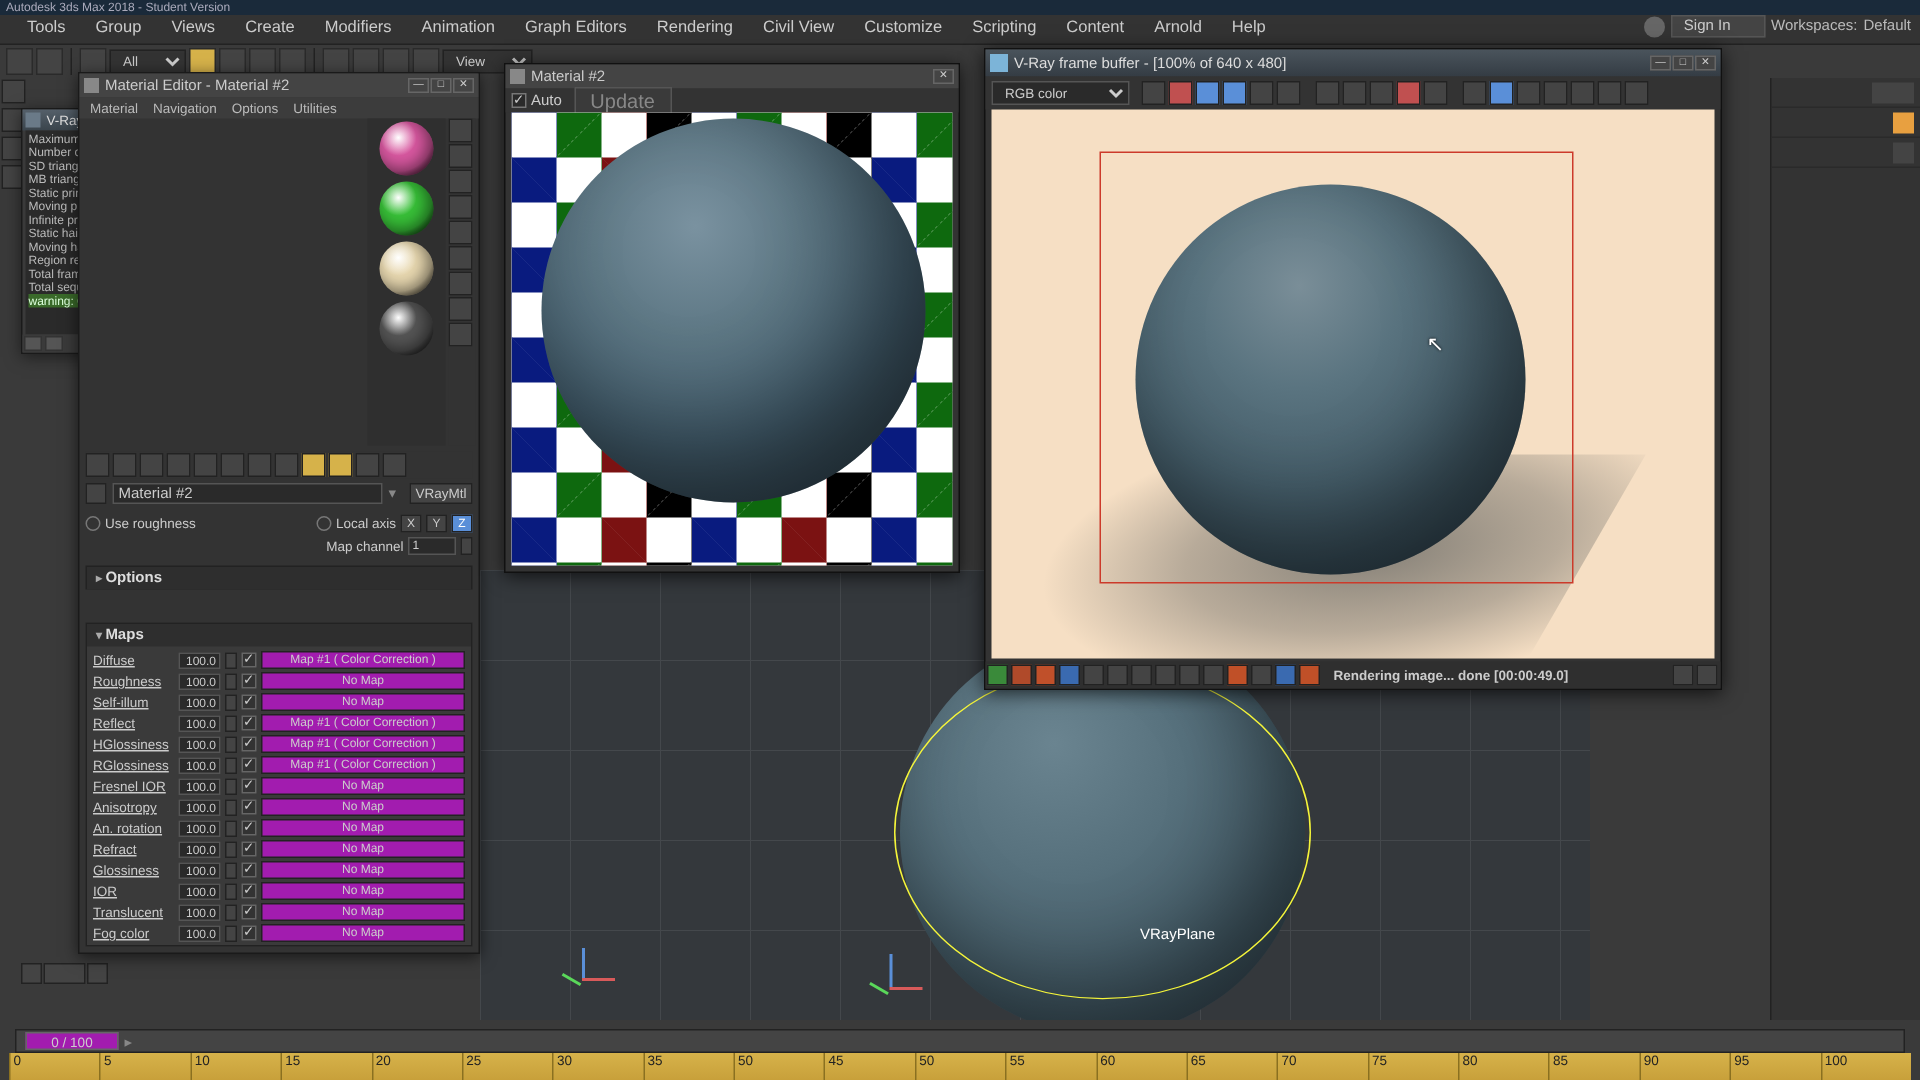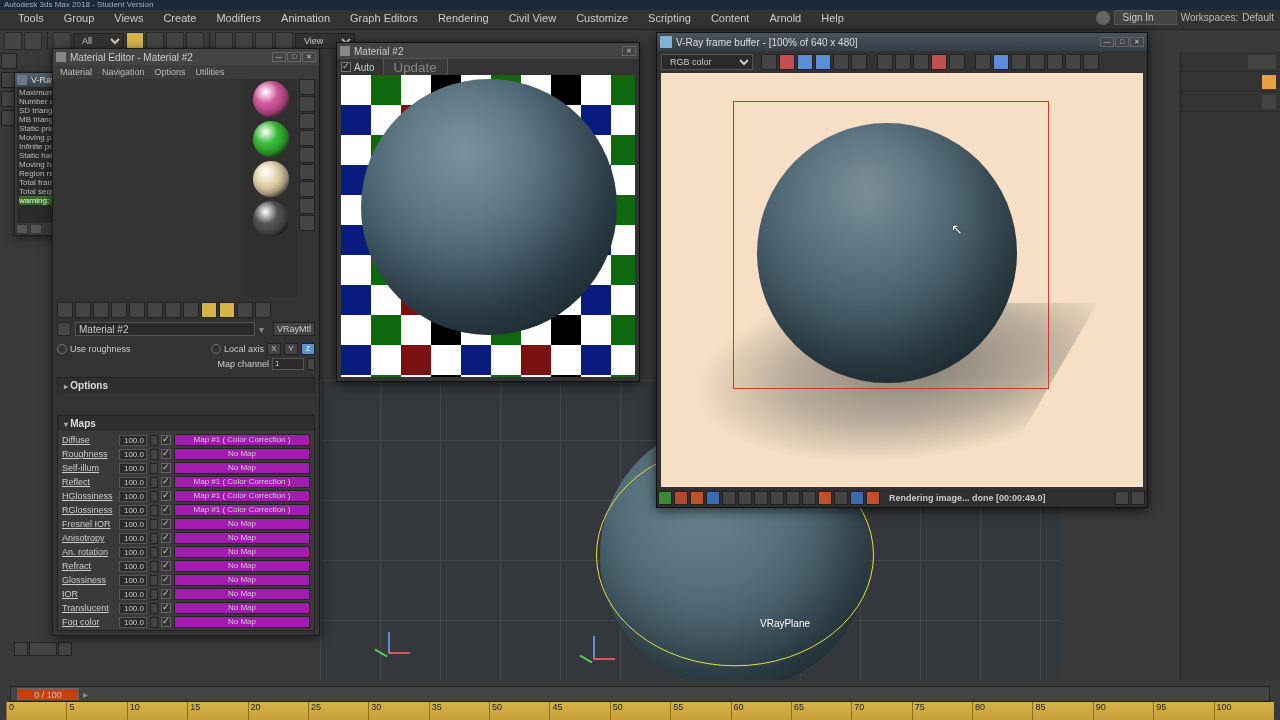--- a/index.html
+++ b/index.html
@@ -50,21 +50,21 @@
   .vp-axis .z{position:absolute;left:18px;top:0;width:2px;height:20px;background:#5a8fd8;}
   .vp-axis .x{position:absolute;left:18px;top:20px;width:22px;height:2px;background:#d85a5a;}
   .vp-axis .y{position:absolute;left:4px;top:20px;width:14px;height:2px;background:#5ad85a;transform:rotate(30deg);}
   .vp-axis2 { position:absolute; left:255px; bottom:4px; width:40px; height:40px;}
   .vp-axis2 .z{position:absolute;left:18px;top:0;width:2px;height:22px;background:#5a8fd8;}
   .vp-axis2 .x{position:absolute;left:18px;top:22px;width:22px;height:2px;background:#d85a5a;}
   .vp-axis2 .y{position:absolute;left:4px;top:22px;width:14px;height:2px;background:#5ad85a;transform:rotate(30deg);}
   
   
   .timeline { position:absolute; left:10px; right:10px; bottom:18px; height:16px; background:#444; border:1px solid #222;}
-  .time-slider { position:absolute; left:6px; top:1px; width:62px; height:12px; background:#c2410c; border:1px solid #666; text-align:center; font-size:9px; color:#ccc; line-height:12px;}
+  .time-slider { position:absolute; left:6px; top:1px; width:62px; height:12px; background:#a21caf; border:1px solid #666; text-align:center; font-size:9px; color:#ccc; line-height:12px;}
   .time-play { position:absolute; left:72px; top:2px; width:10px;height:10px; color:#888;}
   .ruler { position:absolute; left:6px; right:6px; bottom:0; height:18px; background:linear-gradient(#d6b24a,#c8a03a); display:flex;}
   .ruler .tick { flex:1; border-left:1px solid #8a7020; font-size:9px; color:#222; padding-left:2px; overflow:hidden;}
   
   
   
   .win-vraymsg { position:absolute; left:14px; top:72px; width:218px; height:164px;
     background:#3a3a3a; border:1px solid #1a1a1a; box-shadow:0 2px 10px rgba(0,0,0,.5);}
   .win-vraymsg .titlebar2{ height:14px; background:linear-gradient(#55606a,#3a444c); display:flex; align-items:center; font-size:9px; color:#ddd; padding:0 2px;}
   .titlebar2 .icn{width:10px;height:10px;background:#6a7a88;margin-right:4px;}
@@ -145,21 +145,21 @@
   .checker-color{position:absolute;inset:0;mix-blend-mode:screen;
     background:
       repeating-linear-gradient(90deg,#1030e8 0 30px,#18c018 30px 60px,#e02020 60px 90px,transparent 90px 120px),
       repeating-linear-gradient(0deg,transparent 0 30px,rgba(0,0,0,0) 30px 60px);
     opacity:.55;}
   .matpre-sphere{position:absolute;left:20px;top:4px;width:256px;height:256px;border-radius:50%;
     background:radial-gradient(circle at 40% 28%, #7a92a0 0%, #5e7885 30%, #456070 60%, #2c3d48 100%);
     box-shadow:inset -30px -40px 70px rgba(0,0,0,.45);}
   
   
-  .win-vfb { position:absolute; left:656px; top:32px; width:492px; height:476px;
+  .win-vfb { position:absolute; left:656px; top:32px; width:492px; height:428px;
     background:#333; border:1px solid #111; box-shadow:0 2px 12px rgba(0,0,0,.7);}
   .win-vfb .titlebar2{height:18px;background:linear-gradient(#4a545c,#343c44);display:flex;align-items:center;padding:0 3px;font-size:10px;color:#ddd;}
   .win-vfb .titlebar2 .spacer{flex:1;}
   .vfb-toolbar{height:22px;background:#333;display:flex;align-items:center;padding:0 4px;gap:2px;}
   .vfb-toolbar .drop{background:#2a2a2a;border:1px solid #555;color:#ccc;font-size:9px;height:16px;padding:0 14px 0 4px;width:92px;}
   .vfb-toolbar .ibtn{width:16px;height:16px;background:#444;border:1px solid #222;}
   .vfb-toolbar .ibtn.on{background:#5a8fd8;}
   .vfb-toolbar .sep2{width:6px;}
   
   .vfb-render{position:absolute;top:40px;left:4px;right:4px;bottom:20px;background:#f6dfc4;overflow:hidden;}

